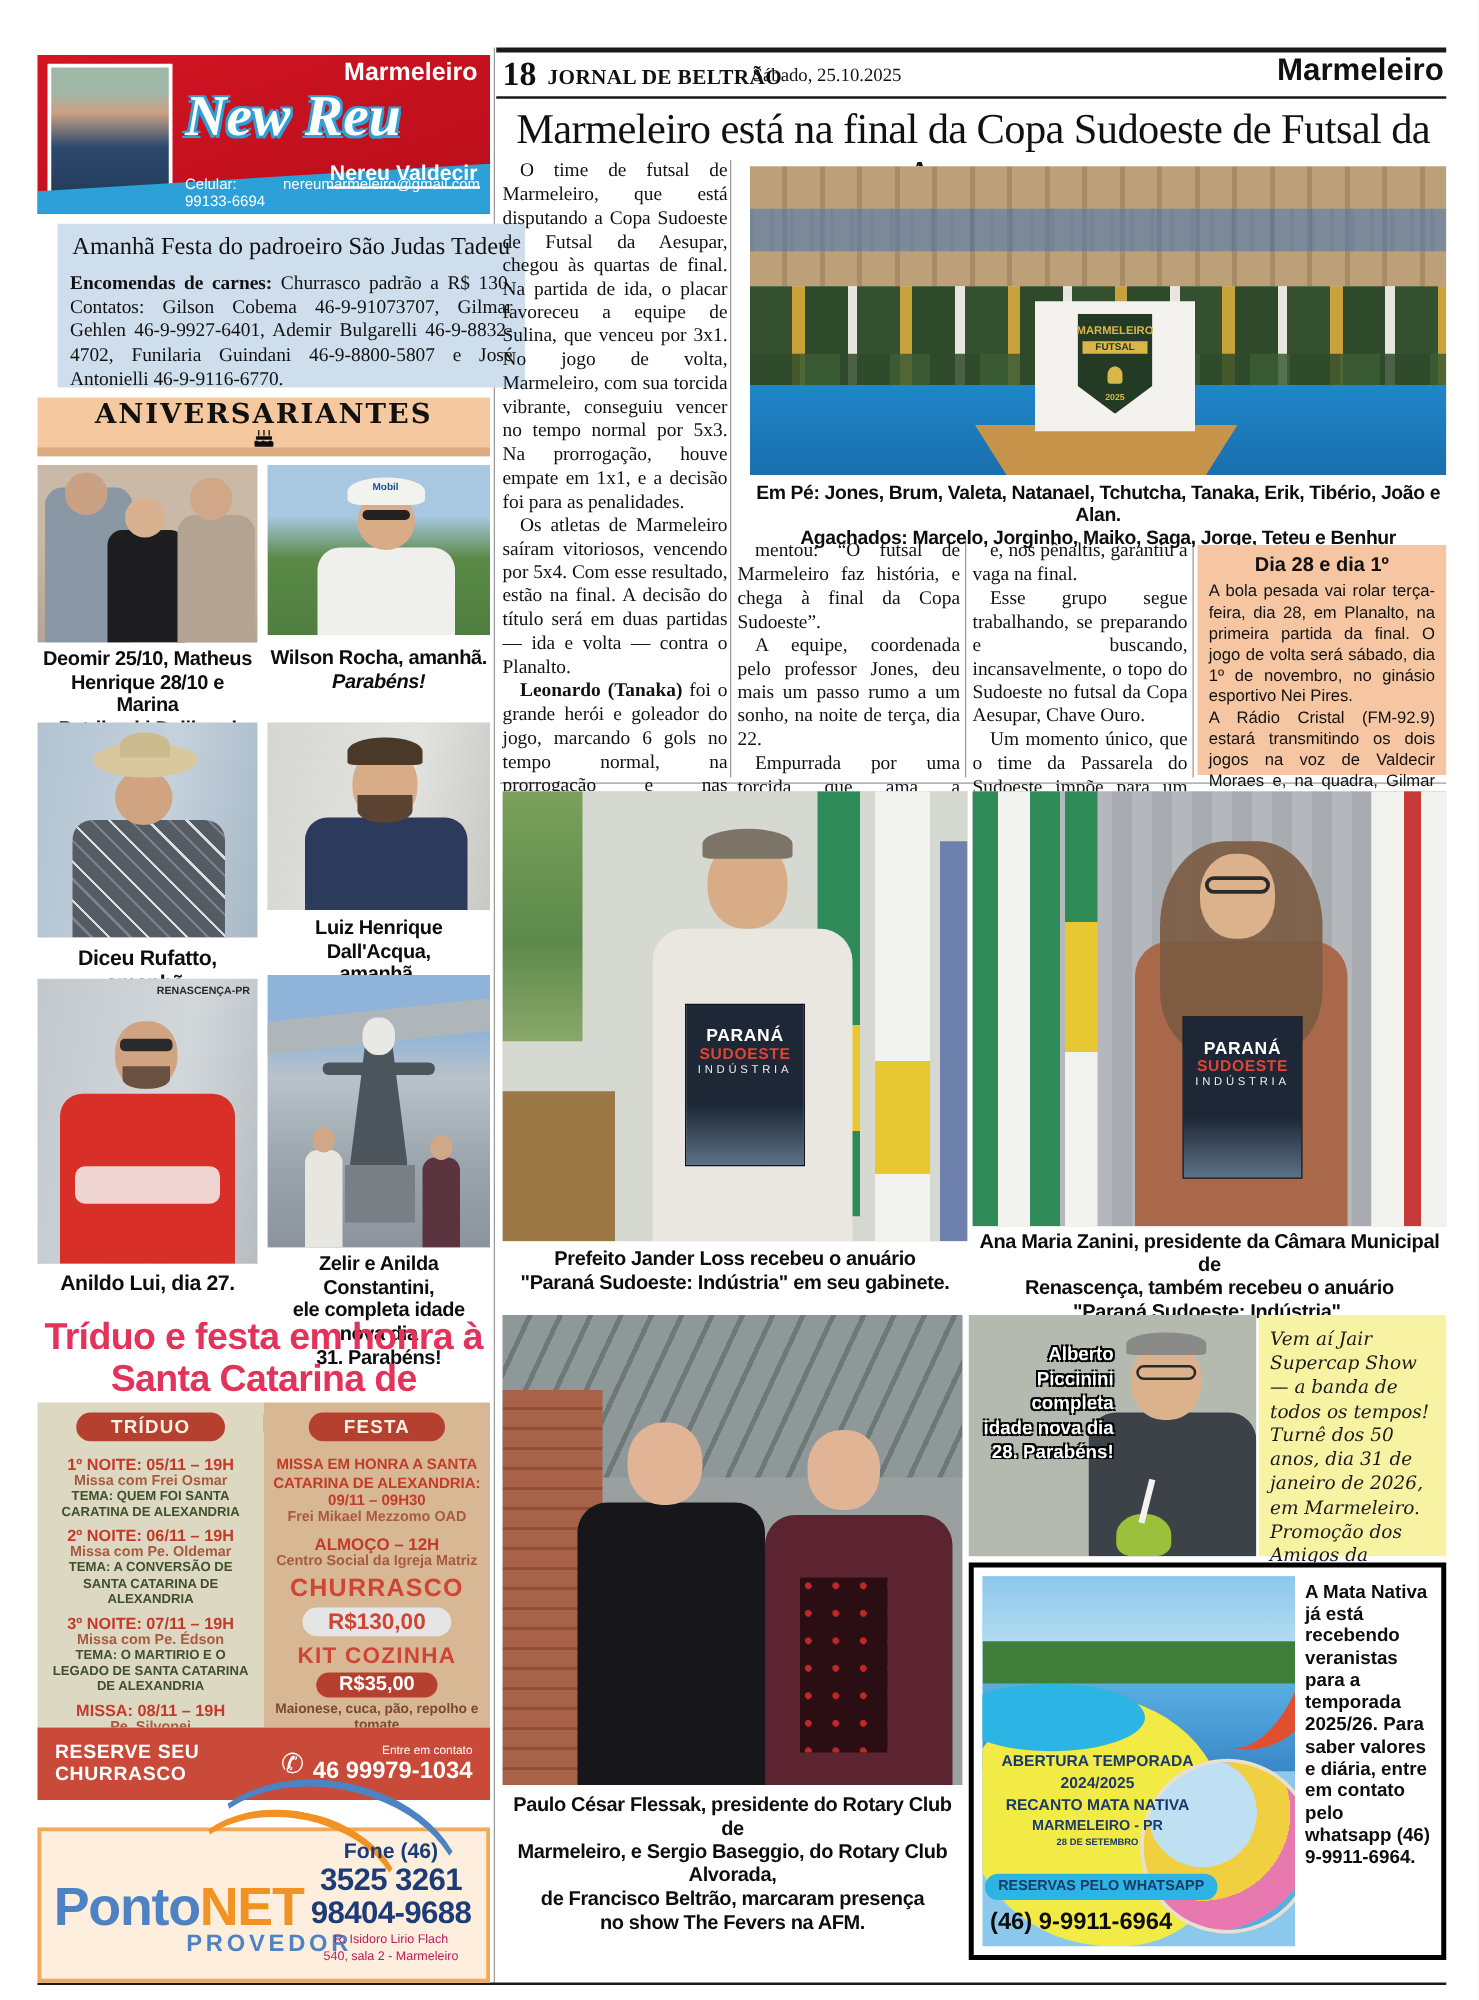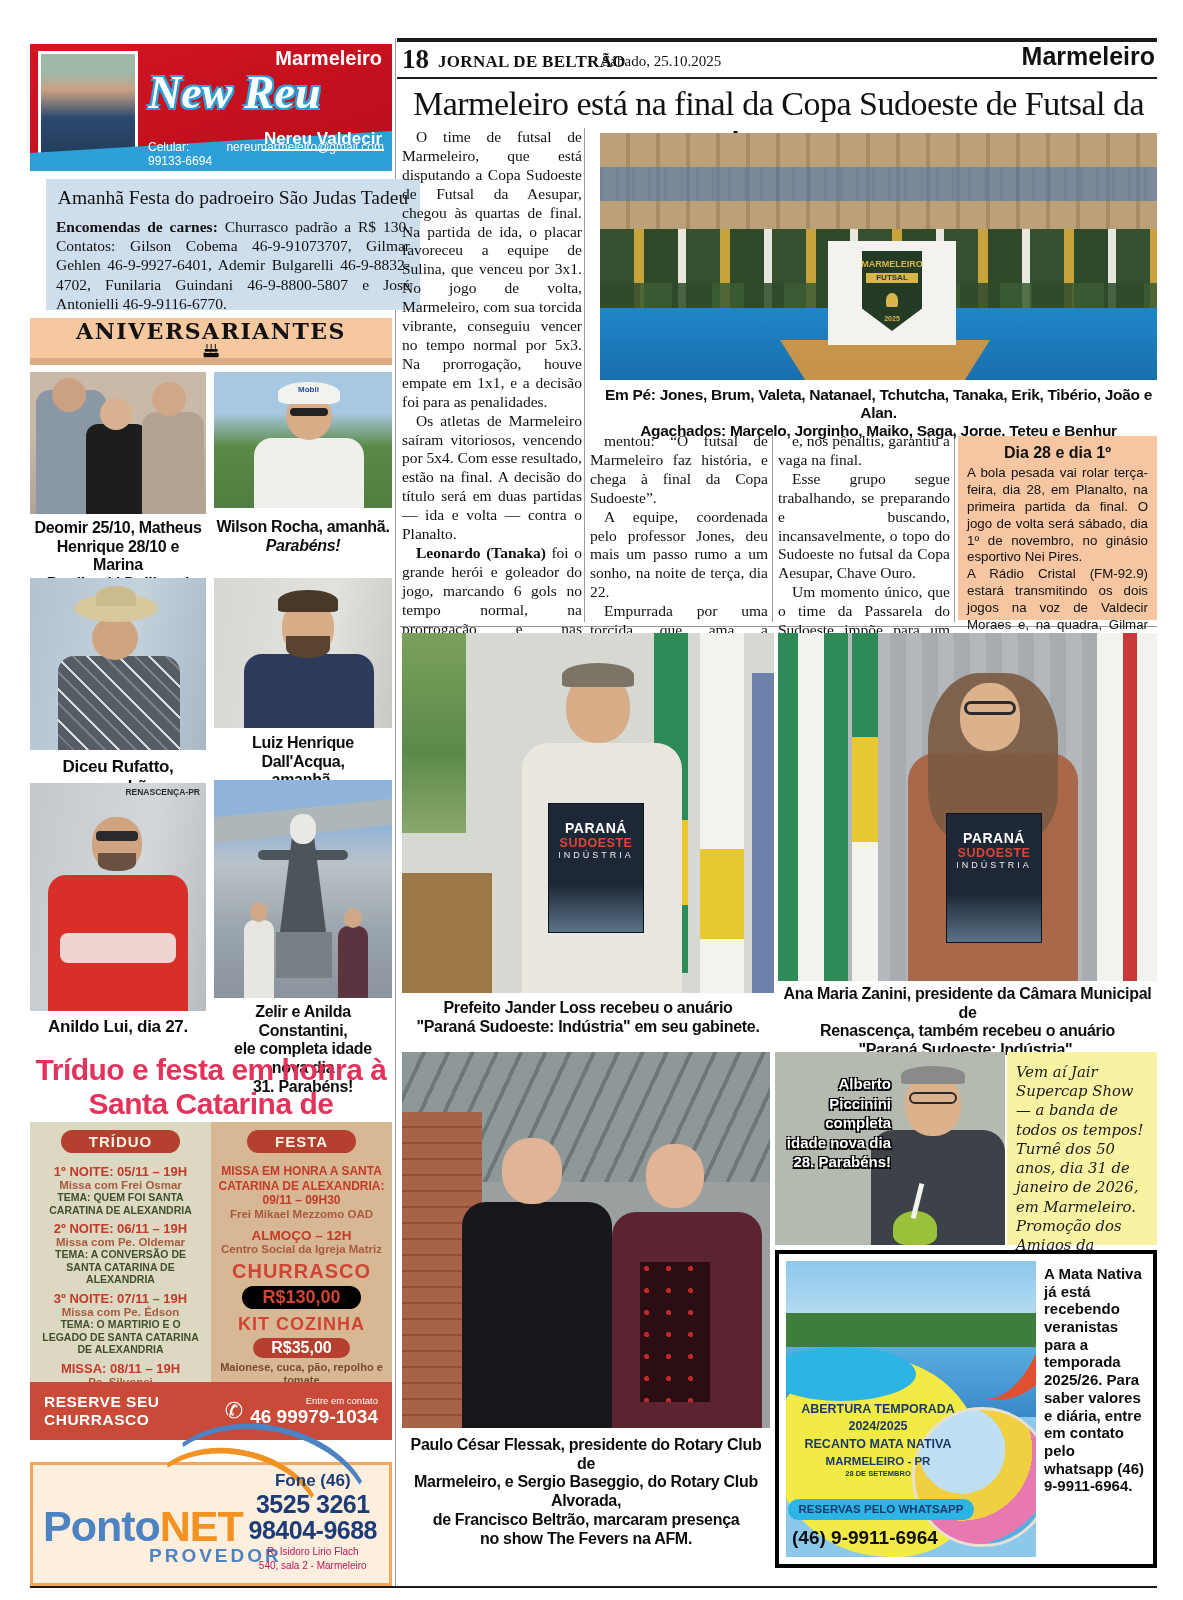--- a/index.html
+++ b/index.html
@@ -62,21 +62,21 @@
   #triduo-title { color:#e4335a; font-family:"Liberation Sans",sans-serif; font-weight:bold;
     font-size:30px; line-height:1.12; text-align:center; white-space:pre-line; letter-spacing:-0.5px; }
   .tri-col { position:absolute; height:260px; padding:8px 7px; overflow:hidden;
     font-family:"Liberation Sans",sans-serif; text-align:center; }
   .tri-pill { display:inline-block; background:#b5402f; color:#fdf2e4; font-weight:bold;
     font-size:15px; letter-spacing:1px; border-radius:16px; padding:3px 28px; margin-bottom:6px; }
   .tri-h { color:#c33a28; font-weight:bold; font-size:13px; margin-top:5px; }
   .tri-s { color:#a85a3f; font-weight:bold; font-size:11.5px; }
   .tri-t { color:#41502c; font-weight:bold; font-size:10.5px; line-height:1.2; }
   .tri-big { color:#d04434; font-weight:bold; font-size:20px; letter-spacing:1px; margin-top:5px; }
-  .pill-light { display:inline-block; background:#000000; color:#d04434; font-weight:bold;
+  .pill-light { display:inline-block; background:#e5e5e5; color:#d04434; font-weight:bold;
     font-size:18px; border-radius:15px; padding:1px 20px; margin-top:3px;text-align:right; }
   .pill-dark { display:inline-block; background:#b5402f; color:#fff; font-weight:bold;
     font-size:16px; border-radius:14px; padding:1px 18px; margin-top:3px; }
   #triduo-bar { background:#c94a38; color:#fff; display:flex; align-items:center;
     justify-content:space-between; padding:6px 14px; font-family:"Liberation Sans",sans-serif; }
   #triduo-reserve { font-weight:bold; font-size:15.5px; line-height:1.15; white-space:pre-line; letter-spacing:0.5px; }
   #triduo-contact { display:flex; align-items:center; gap:7px; }
   #triduo-contact .lbl { font-size:9.5px; text-align:right; }
   #triduo-contact .fon { font-size:19px; font-weight:bold; }
   

